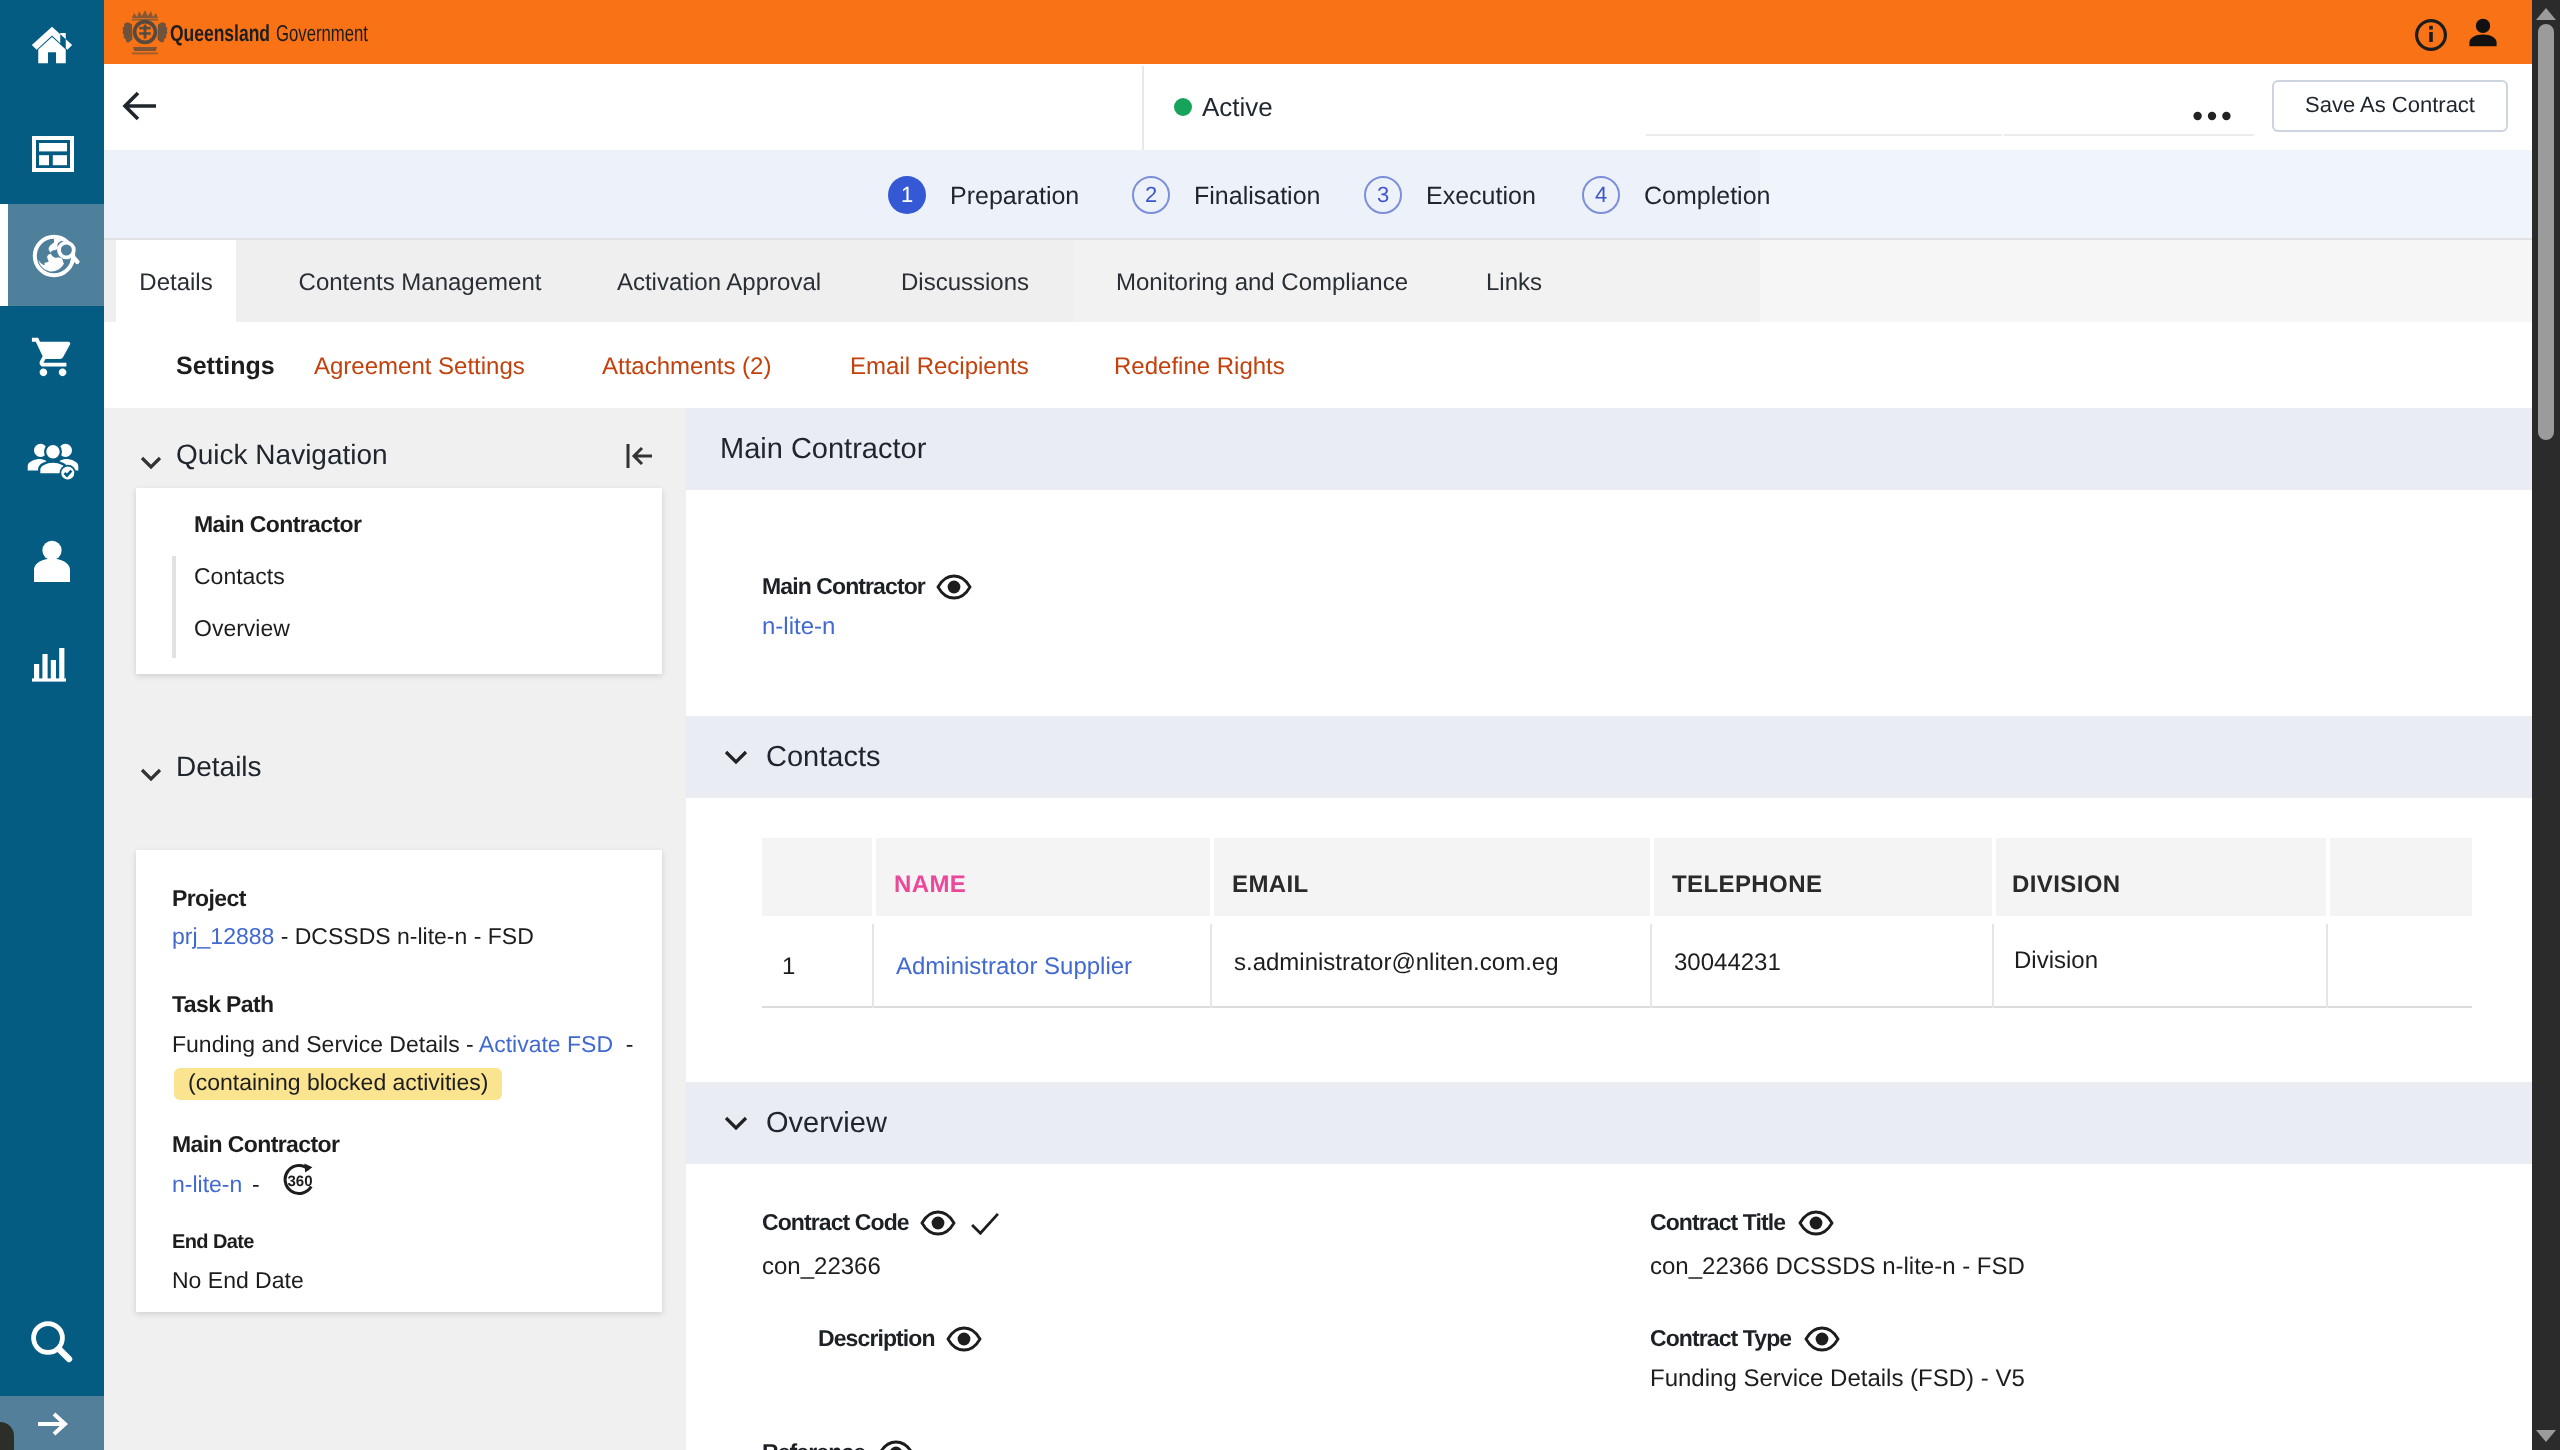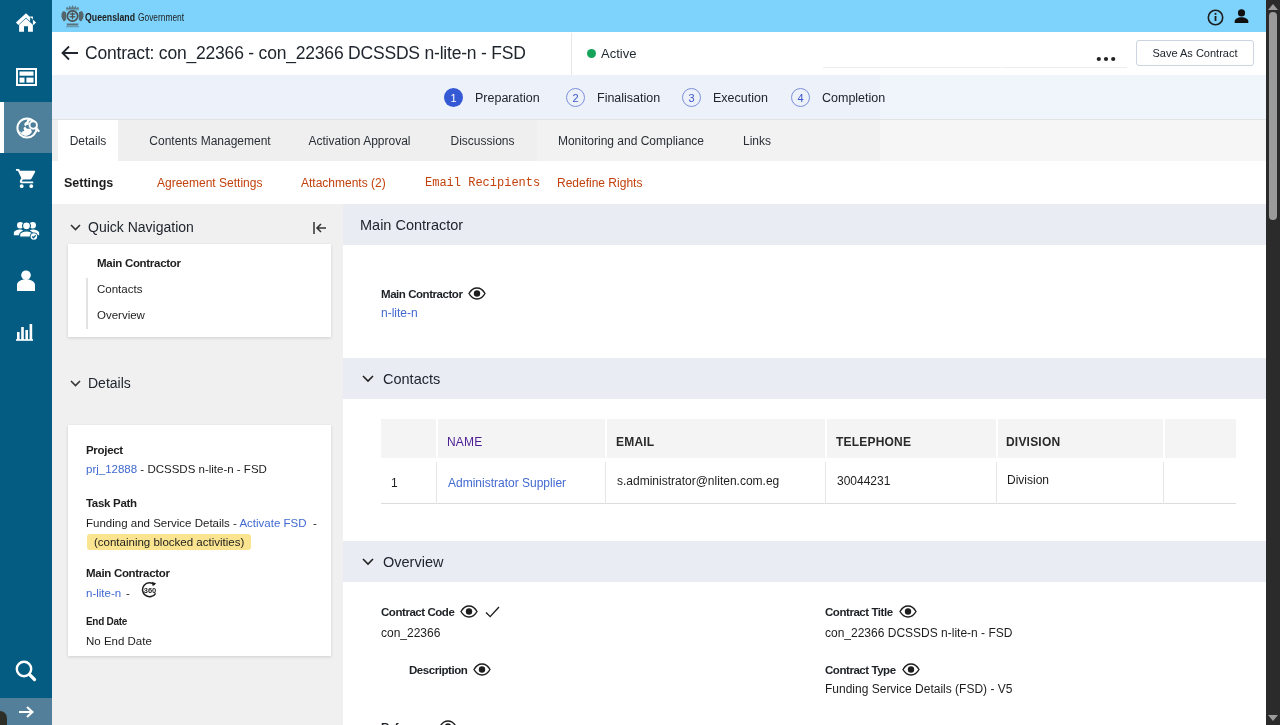--- a/index.html
+++ b/index.html
@@ -7,21 +7,21 @@
 .app { position:relative; width:1280px; height:725px; overflow:hidden; }
 
 
 .sidebar { position:absolute; left:0; top:0; width:52px; height:725px; background:#045c83; z-index:30; }
 .sb-item { position:absolute; left:0; width:52px; height:51px; display:flex; align-items:center; justify-content:center; }
 .sb-item.active { background:#4e7f9b; border-left:4px solid #fff; }
 .sb-foot { position:absolute; left:0; bottom:0; width:52px; height:27px; background:#547f9a; display:flex; align-items:center; justify-content:center; }
 .blob { position:absolute; left:0; bottom:0; width:7px; height:14px; background:#2e2e28; border-radius:0 12px 0 0; }
 
 
-.govbar { position:absolute; left:52px; top:0; width:1214px; height:32px; background:#7dd3fc; z-index:5; }
+.govbar { position:absolute; left:52px; top:0; width:1214px; height:32px; background:#f97316; z-index:5; }
 
 
 .scrollbar { position:absolute; right:0; top:0; width:14px; height:725px; background:#2b2b2b; z-index:40; }
 .scroll-thumb { position:absolute; left:3px; top:12px; width:8px; height:208px; background:#9b9b9b; border-radius:4px; }
 .sc-arrow-up { position:absolute; left:2px; top:4px; width:0; height:0; border-left:5px solid transparent; border-right:5px solid transparent; border-bottom:6px solid #9b9b9b; }
 .sc-arrow-dn { position:absolute; left:2px; bottom:4px; width:0; height:0; border-left:5px solid transparent; border-right:5px solid transparent; border-top:6px solid #9b9b9b; }
 
 
 .titlebar { position:absolute; left:52px; top:32px; width:1214px; height:43px; background:#fff; }
 .title-text { position:absolute; left:33px; top:11px; font-size:17.5px; letter-spacing:-0.2px; color:#20262e; white-space:nowrap; }
@@ -43,21 +43,21 @@
 .tab1 { position:absolute; top:0; height:41px; font-size:12px; color:#2a2f36; display:flex; align-items:center; justify-content:center; white-space:nowrap; }
 .tab1.active { background:#fff; }
 
 .tabs2 { position:absolute; left:52px; top:161px; width:1214px; height:43px; background:#fff; }
 .tab2 { position:absolute; top:0; height:43px; font-size:12px; color:#c2410c; display:flex; align-items:center; white-space:nowrap; }
 .tab2.active { color:#1d1d1d; font-weight:bold; font-size:12.5px; }
 
 
 .content { position:absolute; left:52px; top:204px; width:1214px; height:521px; background:#fff; }
 .leftcol { position:absolute; left:0; top:0; width:291px; height:521px; background:#f0f0f0; }
-.panel-hdr { position:absolute; font-size:14px; color:#20262e; display:flex; align-items:center; }
+.panel-hdr { position:absolute; font-size:14px; color:#20262e; display:flex; align-items:flex-end; }
 .panel-hdr svg { margin-right:7px; }
 .card { position:absolute; background:#fff; box-shadow:0 1px 3px rgba(0,0,0,0.14); }
 
 .maincol { position:absolute; left:291px; top:0; width:923px; height:521px; background:#fff; }
 .sec-hdr { position:absolute; left:0; width:923px; height:41px; background:#e9ecf3; font-size:14.5px; color:#20262e; display:flex; align-items:center; }
 
 .lbl { position:absolute; font-weight:bold; font-size:11.5px; letter-spacing:-0.45px; color:#1d2025; white-space:nowrap; display:flex; align-items:center; }
 .lbl svg { margin-left:6px; }
 .val { position:absolute; font-size:12px; color:#1d1d1d; white-space:nowrap; }
 .link { color:#4169d0; }
@@ -169,21 +169,20 @@
           <circle cx="9" cy="5.2" r="3.8"></circle>
           <path d="M9 9.8c-4 0-7.2 1.8-7.2 4.2V16h14.4v-2c0-2.4-3.2-4.2-7.2-4.2z"></path>
         </svg>
     </div>
   </div>
 
   <div class="titlebar">
     <svg style="position:absolute;left:9px;top:13px;" width="18" height="16" viewBox="0 0 18 16">
         <path stroke="#20262e" stroke-width="1.8" fill="none" d="M17 8 H2 M8 1.5 L1.5 8 L8 14.5"></path>
       </svg>
-    <div class="title-text">Contract: con_22366 - con_22366 DCSSDS n-lite-n - FSD</div>
     <div class="title-sep"></div>
     <div class="active-badge"><span class="active-dot"></span>Active</div>
     <div style="position:absolute;left:1044px;top:16px;">
       <svg width="20" height="6" viewBox="0 0 20 6" fill="#222">
           <circle cx="2.8" cy="3" r="2.1"></circle>
           <circle cx="10" cy="3" r="2.1"></circle>
           <circle cx="17.2" cy="3" r="2.1"></circle>
         </svg>
     </div>
     <div class="save-btn">Save As Contract</div>
@@ -216,24 +215,24 @@
     <div style="position:absolute;left:828px;top:0;width:386px;height:41px;background:#f6f6f6;"></div>
     <div class="tab1 active" style="left:6px;width:60px;">Details</div>
     <div class="tab1" style="left:97px;width:122px;">Contents Management</div>
     <div class="tab1" style="left:256px;width:103px;">Activation Approval</div>
     <div class="tab1" style="left:398px;width:65px;">Discussions</div>
     <div class="tab1" style="left:506px;width:146px;">Monitoring and Compliance</div>
     <div class="tab1" style="left:690px;width:30px;">Links</div>
   </div>
 
   <div class="tabs2">
-    <div class="tab2 active" style="left:12px;text-align:right;">Settings</div>
+    <div class="tab2 active" style="left:36px;text-align:right;">Settings</div>
     <div class="tab2" style="left:105px;">Agreement Settings</div>
     <div class="tab2" style="left:249px;">Attachments (2)</div>
-    <div class="tab2" style="left:373px;font-family:Liberation Mono, monospace;">Email Recipients</div>
+    <div class="tab2" style="left:373px;">Email Recipients</div>
     <div class="tab2" style="left:505px;">Redefine Rights</div>
   </div>
 
   <div class="content">
     <div class="leftcol">
 
       <div class="panel-hdr" style="left:18px;top:15px;">
         <svg width="11" height="7" viewBox="0 0 11 7">
             <path fill="none" stroke="#333" stroke-width="1.6" d="M1 1 L5.5 5.5 L10 1"></path>
           </svg>
@@ -298,21 +297,21 @@
         <span style="margin-left:9px;">Contacts</span>
       </div>
 
       <div style="position:absolute;left:38px;top:215px;width:855px;height:89px;">
         <div style="position:absolute;left:0;top:0;width:855px;height:39px;background:#f4f4f4;"></div>
         <div style="position:absolute;left:55px;top:0;width:2px;height:39px;background:#fff;"></div>
         <div style="position:absolute;left:224px;top:0;width:2px;height:39px;background:#fff;"></div>
         <div style="position:absolute;left:444px;top:0;width:2px;height:39px;background:#fff;"></div>
         <div style="position:absolute;left:615px;top:0;width:2px;height:39px;background:#fff;"></div>
         <div style="position:absolute;left:782px;top:0;width:2px;height:39px;background:#fff;"></div>
-        <div style="position:absolute;left:66px;top:16px;font-size:12px;font-weight:normal;color:#4c1d95;letter-spacing:0.2px;">NAME</div>
+        <div style="position:absolute;left:66px;top:16px;font-size:12px;font-weight:bold;color:#ec4899;letter-spacing:0.2px;">NAME</div>
         <div style="position:absolute;left:235px;top:16px;font-size:12px;font-weight:bold;color:#2a2a2a;letter-spacing:0.2px;">EMAIL</div>
         <div style="position:absolute;left:455px;top:16px;font-size:12px;font-weight:bold;color:#2a2a2a;letter-spacing:0.2px;">TELEPHONE</div>
         <div style="position:absolute;left:625px;top:16px;font-size:12px;font-weight:bold;color:#2a2a2a;letter-spacing:0.2px;">DIVISION</div>
 
         <div style="position:absolute;left:0;top:39px;width:855px;height:46px;background:#fff;border-bottom:1px solid #dcdcdc;"></div>
         <div style="position:absolute;left:55px;top:43px;width:1px;height:42px;background:#e6e6e6;"></div>
         <div style="position:absolute;left:224px;top:43px;width:1px;height:42px;background:#e6e6e6;"></div>
         <div style="position:absolute;left:444px;top:43px;width:1px;height:42px;background:#e6e6e6;"></div>
         <div style="position:absolute;left:615px;top:43px;width:1px;height:42px;background:#e6e6e6;"></div>
         <div style="position:absolute;left:782px;top:43px;width:1px;height:42px;background:#e6e6e6;"></div>

